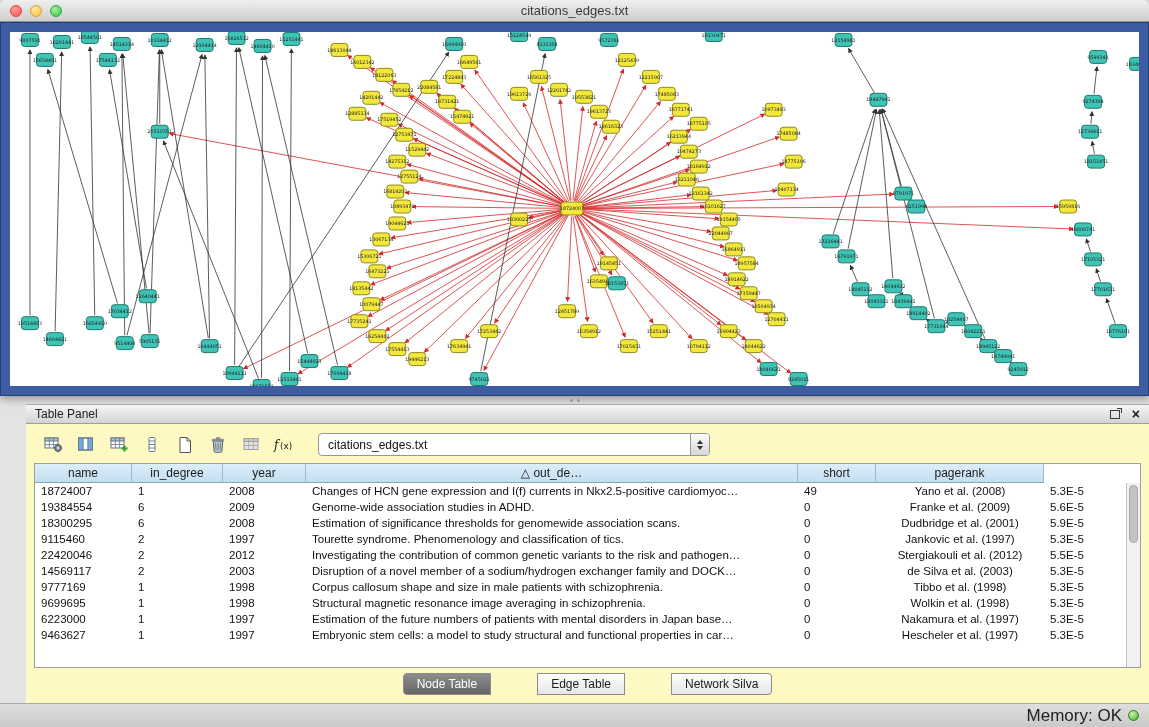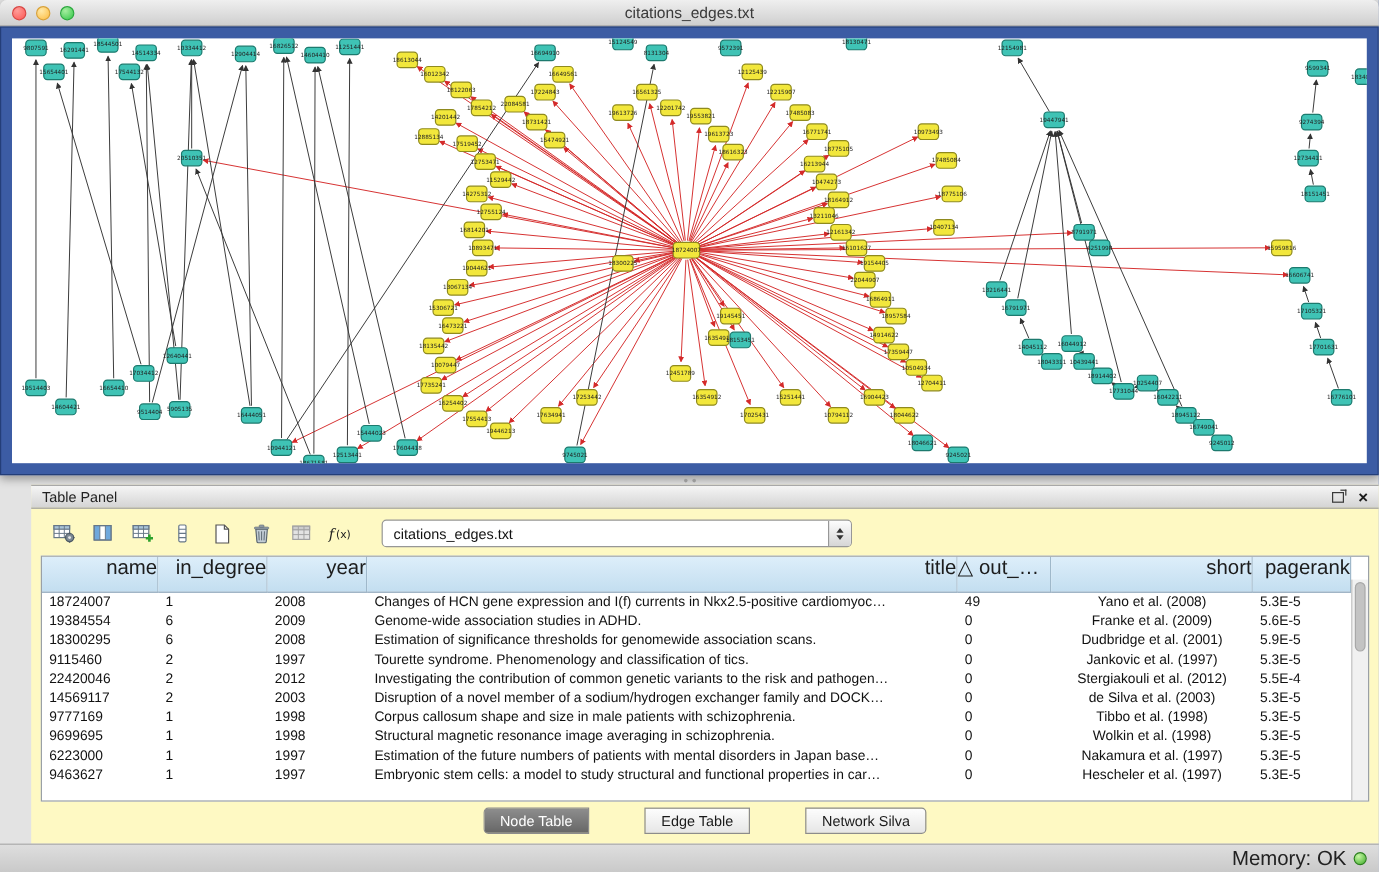--- a/index.html
+++ b/index.html
@@ -84,21 +84,21 @@
     background:#fff; border:1px solid #9aa0a6;
     display:flex; flex-direction:column; overflow:hidden;
   }
   .t-header, .t-row{
     display:grid;
     grid-template-columns:97px 91px 83px 1fr 78px 168px 82px;
     margin-right:14px;
   }
   .t-header{ flex:0 0 auto; }
   .th{
-    height:30px; line-height:18px; font-size:17px; color:#1c1c1c; text-align:right;
+    height:19px; line-height:18px; font-size:12px; color:#1c1c1c; text-align:center;
     background:linear-gradient(#ddeefa,#c3def0);
     border-right:1px solid #9fb8ca; border-bottom:1px solid #8ba4b8;
     overflow:hidden; white-space:nowrap; text-overflow:ellipsis;
   }
   .t-body{ flex:1; min-height:0; overflow:hidden; }
   .t-row{ height:16px; }
   .td{
     font-size:11.5px; line-height:16px; color:#111; padding-left:6px;
     white-space:nowrap; overflow:hidden; text-overflow:ellipsis;
   }
@@ -891,21 +891,20 @@
             <span class="arr-dn"></span>
         </span>
       </div>
     </div>
 
     <div class="table-wrap">
       <div class="t-header" id="t-header">
           <div class="th">name</div>
           <div class="th">in_degree</div>
           <div class="th">year</div>
-          <div class="th">title</div>
           <div class="th">△ out_de…</div>
           <div class="th">short</div>
           <div class="th">pagerank</div>
         </div>
       <div class="t-body" id="t-body">
           <div class="t-row">
             <div class="td c0">18724007</div>
             <div class="td c1">1</div>
             <div class="td c2">2008</div>
             <div class="td c3">Changes of HCN gene expression and I(f) currents in Nkx2.5-positive cardiomyoc…</div>
@@ -940,21 +939,21 @@
             <div class="td c5">Jankovic et al. (1997)</div>
             <div class="td c6">5.3E-5</div>
           </div>
           <div class="t-row">
             <div class="td c0">22420046</div>
             <div class="td c1">2</div>
             <div class="td c2">2012</div>
             <div class="td c3">Investigating the contribution of common genetic variants to the risk and pathogen…</div>
             <div class="td c4">0</div>
             <div class="td c5">Stergiakouli et al. (2012)</div>
-            <div class="td c6">5.5E-4</div>
+            <div class="td c6">5.5E-5</div>
           </div>
           <div class="t-row">
             <div class="td c0">14569117</div>
             <div class="td c1">2</div>
             <div class="td c2">2003</div>
             <div class="td c3">Disruption of a novel member of a sodium/hydrogen exchanger family and DOCK…</div>
             <div class="td c4">0</div>
             <div class="td c5">de Silva et al. (2003)</div>
             <div class="td c6">5.3E-5</div>
           </div>

